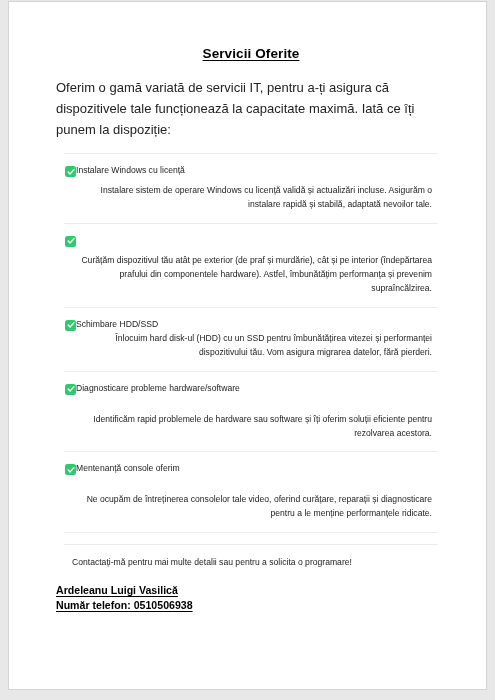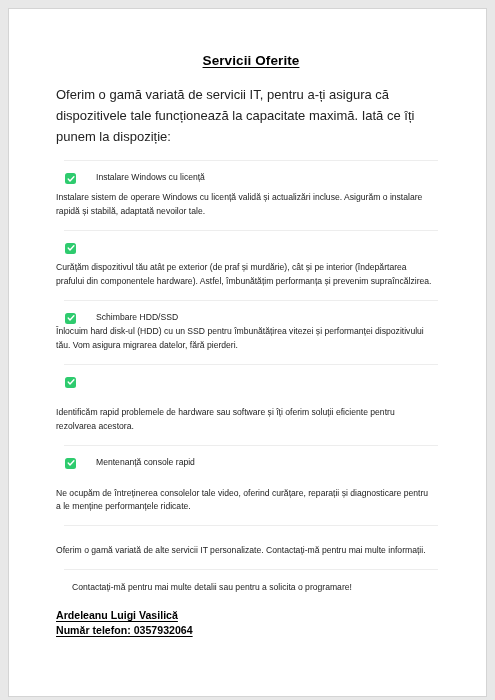--- a/index.html
+++ b/index.html
@@ -10,21 +10,21 @@
   body {
     width: 495px;
     height: 700px;
     background: #e8e8e8;
     font-family: "Liberation Sans", "DejaVu Sans", sans-serif;
     overflow: hidden;
   }
   .page {
     position: absolute;
     left: 8px;
-    top: 8px;
+    top: 1px;
     width: 479px;
     height: 689px;
     background: #ffffff;
     border: 1px solid #d4d4d4;
     box-sizing: border-box;
     overflow: hidden;
   }
   .inner {
     padding: 44px 40px 0 47px;
     box-sizing: border-box;
@@ -55,21 +55,21 @@
     margin: 11px 8px 11px 8px;
     border: 0;
   }
 
   .service {
     padding: 0;
   }
   .svc-head {
     display: flex;
     align-items: flex-start;
-    gap: 20px;
+    gap: 0;
     padding-left: 9px;
   }
   .checkbox {
     flex: 0 0 auto;
     width: 11px;
     height: 11px;
     border-radius: 2.5px;
     background: #2ecb6e;
     position: relative;
     margin-top: 1px;
@@ -81,21 +81,22 @@
   }
   .svc-title {
     font-size: 8.6px;
     line-height: 1.35;
     color: #1b1b1b;
   }
   .svc-body {
     font-size: 8.6px;
     line-height: 1.62;
     color: #222222;
-    margin: 7px 14px 0 0;
+    margin: 7px 14px 0 12px;
+    text-align: right;
   }
   .svc-body.tight { margin-top: 1px; }
   .svc-body.loose { margin-top: 18px; }
 
   .contact-line {
     font-size: 8.6px;
     line-height: 1.62;
     color: #222222;
     margin: 3px 14px 0 16px;
   }
@@ -167,47 +168,47 @@
 
     <hr class="divider">
 
     <div class="service">
       <div class="svc-head">
         <span class="checkbox">
           <svg width="8" height="8" viewBox="0 0 8 8" aria-hidden="true">
             <path d="M1.2 4.1 L3 6 L6.9 1.8" fill="none" stroke="#ffffff" stroke-width="1.4" stroke-linecap="round" stroke-linejoin="round"></path>
           </svg>
         </span>
+        <span class="svc-title">Diagnosticare probleme hardware/software</span>
       </div>
       <p class="svc-body loose">Identificăm rapid problemele de hardware sau software și îți oferim soluții eficiente pentru rezolvarea acestora.</p>
     </div>
 
     <hr class="divider">
 
     <div class="service">
       <div class="svc-head">
         <span class="checkbox">
           <svg width="8" height="8" viewBox="0 0 8 8" aria-hidden="true">
             <path d="M1.2 4.1 L3 6 L6.9 1.8" fill="none" stroke="#ffffff" stroke-width="1.4" stroke-linecap="round" stroke-linejoin="round"></path>
           </svg>
         </span>
-        <span class="svc-title">Mentenanță console rapid</span>
+        <span class="svc-title">Mentenanță console oferim</span>
       </div>
       <p class="svc-body loose">Ne ocupăm de întreținerea consolelor tale video, oferind curățare, reparații și diagnosticare pentru a le menține performanțele ridicate.</p>
     </div>
 
     <hr class="divider">
 
     <div class="service">
-      <p class="svc-body loose">Oferim o gamă variată de alte servicii IT personalizate. Contactați-mă pentru mai multe informații.</p>
     </div>
 
     <hr class="divider">
 
     <p class="contact-line">Contactați-mă pentru mai multe detalii sau pentru a solicita o programare!</p>
 
     <div class="signature">
       <span class="sig-line">Ardeleanu Luigi Vasilică</span>
-      <span class="sig-line">Număr telefon: 0357932064</span>
+      <span class="sig-line">Număr telefon: 0510506938</span>
     </div>
 
   </div>
 </div>
 
 </body></html>

